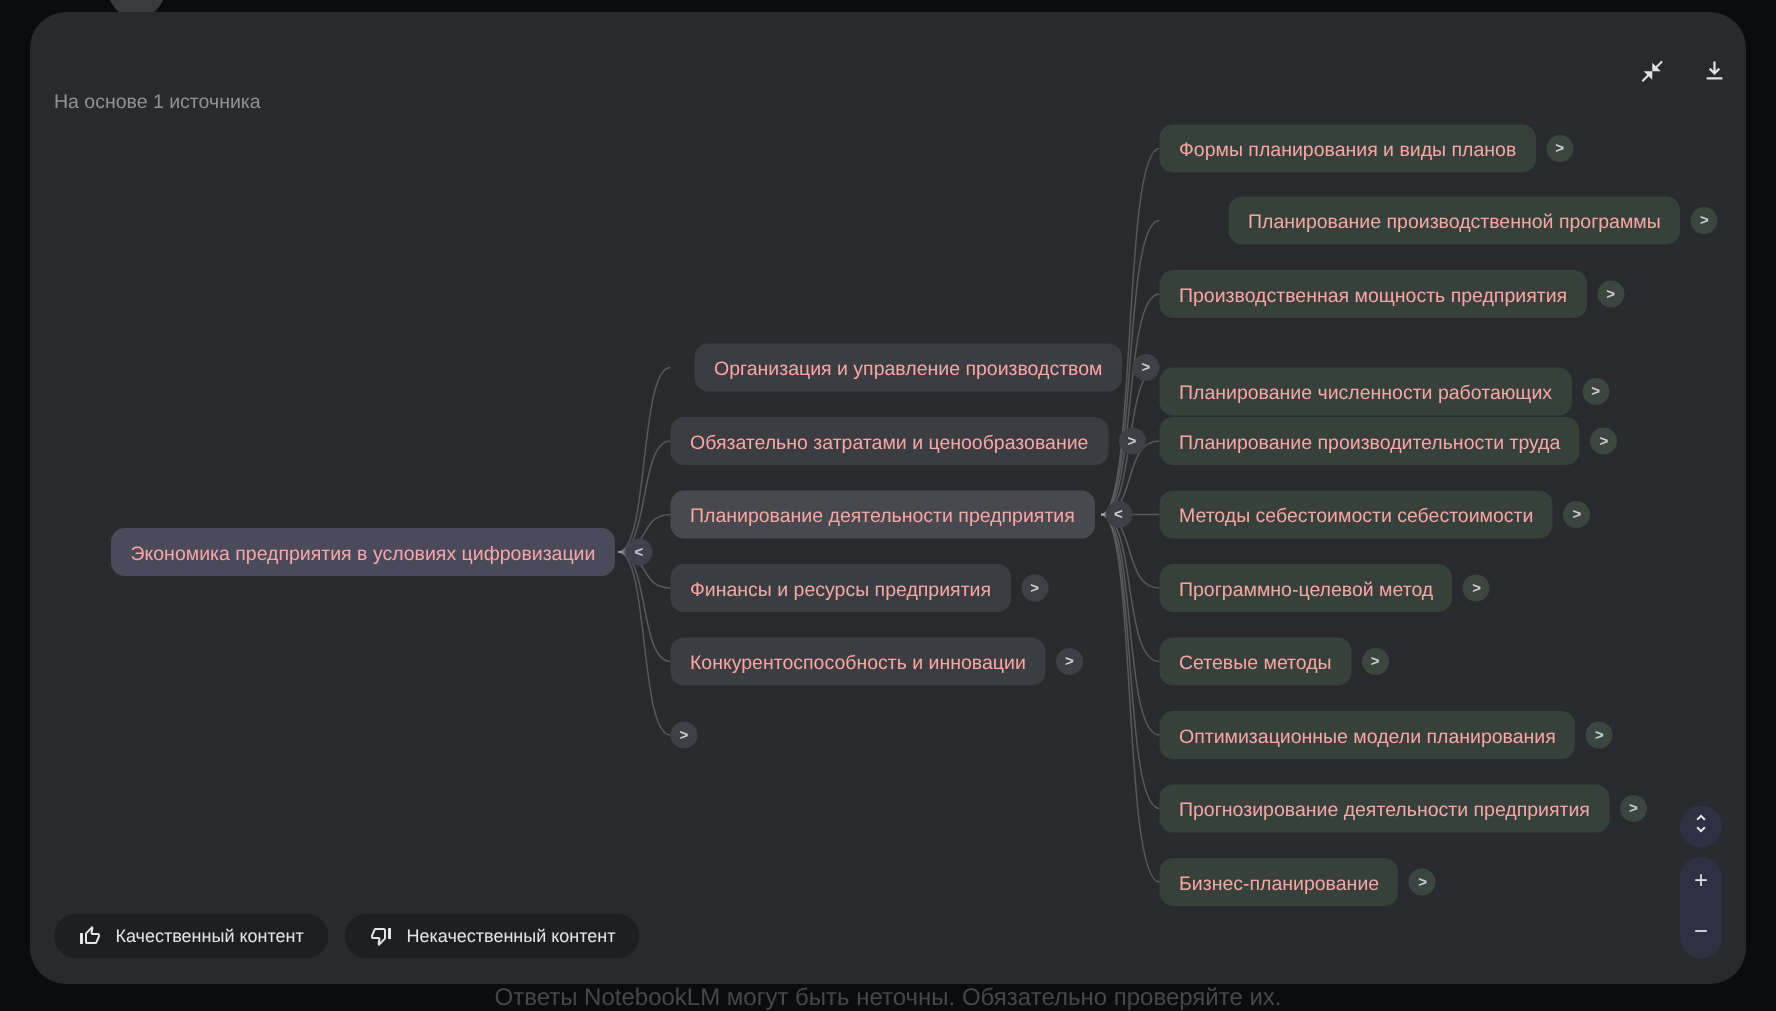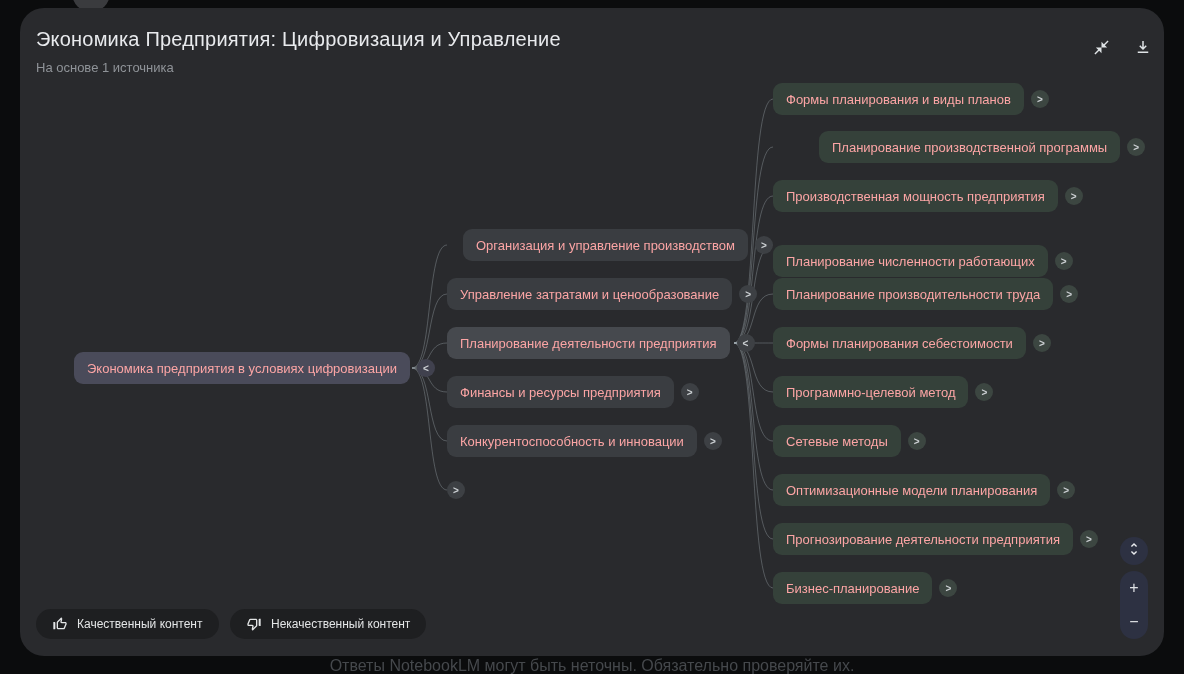--- a/index.html
+++ b/index.html
@@ -47,21 +47,20 @@
   .disclaimer{position:absolute;left:0;top:657px;width:100%;text-align:center;
               font-size:16px;color:#45484c;}
 </style>
 </head>
 <body>
 
 <div class="stage">
   <div class="bump"></div>
   <div class="panel"></div>
 
-  <div class="title">Экономика Предприятия: Цифровизация и Управление</div>
   <div class="subtitle">На основе 1 источника</div>
   <div class="hdr-actions">
     <div class="icon-btn">
       <span>
         <svg width="17" height="17" viewBox="0 0 24 24" fill="currentColor">
             <path d="M22 3.41 16.71 8.7 20 12h-8V4l3.29 3.29L20.59 2 22 3.41zM3.41 22l5.29-5.29L12 20v-8H4l3.29 3.29L2 20.59 3.41 22z"></path>
           </svg>
       </span>
     </div>
     <div class="icon-btn">
@@ -98,21 +97,21 @@
   <div class="node root" style="left:74px;top:352px;">
     <div class="pill">Экономика предприятия в условиях цифровизации</div>
     <div class="toggle">&lt;</div>
   </div>
 
   <div class="node l2" style="left:447px;top:229px;padding-left:16px;">
     <div class="pill">Организация и управление производством</div>
     <div class="toggle">&gt;</div>
   </div>
   <div class="node l2" style="left:447px;top:278px;">
-    <div class="pill">Управление затратами и ценообразование</div>
+    <div class="pill">Обязательно затратами и ценообразование</div>
     <div class="toggle">&gt;</div>
   </div>
   <div class="node l2 expanded" style="left:447px;top:327px;">
     <div class="pill">Планирование деятельности предприятия</div>
     <div class="toggle">&lt;</div>
   </div>
   <div class="node l2" style="left:447px;top:376px;">
     <div class="pill">Финансы и ресурсы предприятия</div>
     <div class="toggle">&gt;</div>
   </div>
@@ -138,21 +137,21 @@
   </div>
   <div class="node l3" style="left:773px;top:245px;">
     <div class="pill">Планирование численности работающих</div>
     <div class="toggle">&gt;</div>
   </div>
   <div class="node l3" style="left:773px;top:278px;">
     <div class="pill">Планирование производительности труда</div>
     <div class="toggle">&gt;</div>
   </div>
   <div class="node l3" style="left:773px;top:327px;">
-    <div class="pill">Формы планирования себестоимости</div>
+    <div class="pill">Методы себестоимости себестоимости</div>
     <div class="toggle">&gt;</div>
   </div>
   <div class="node l3" style="left:773px;top:376px;">
     <div class="pill">Программно-целевой метод</div>
     <div class="toggle">&gt;</div>
   </div>
   <div class="node l3" style="left:773px;top:425px;">
     <div class="pill">Сетевые методы</div>
     <div class="toggle">&gt;</div>
   </div>

